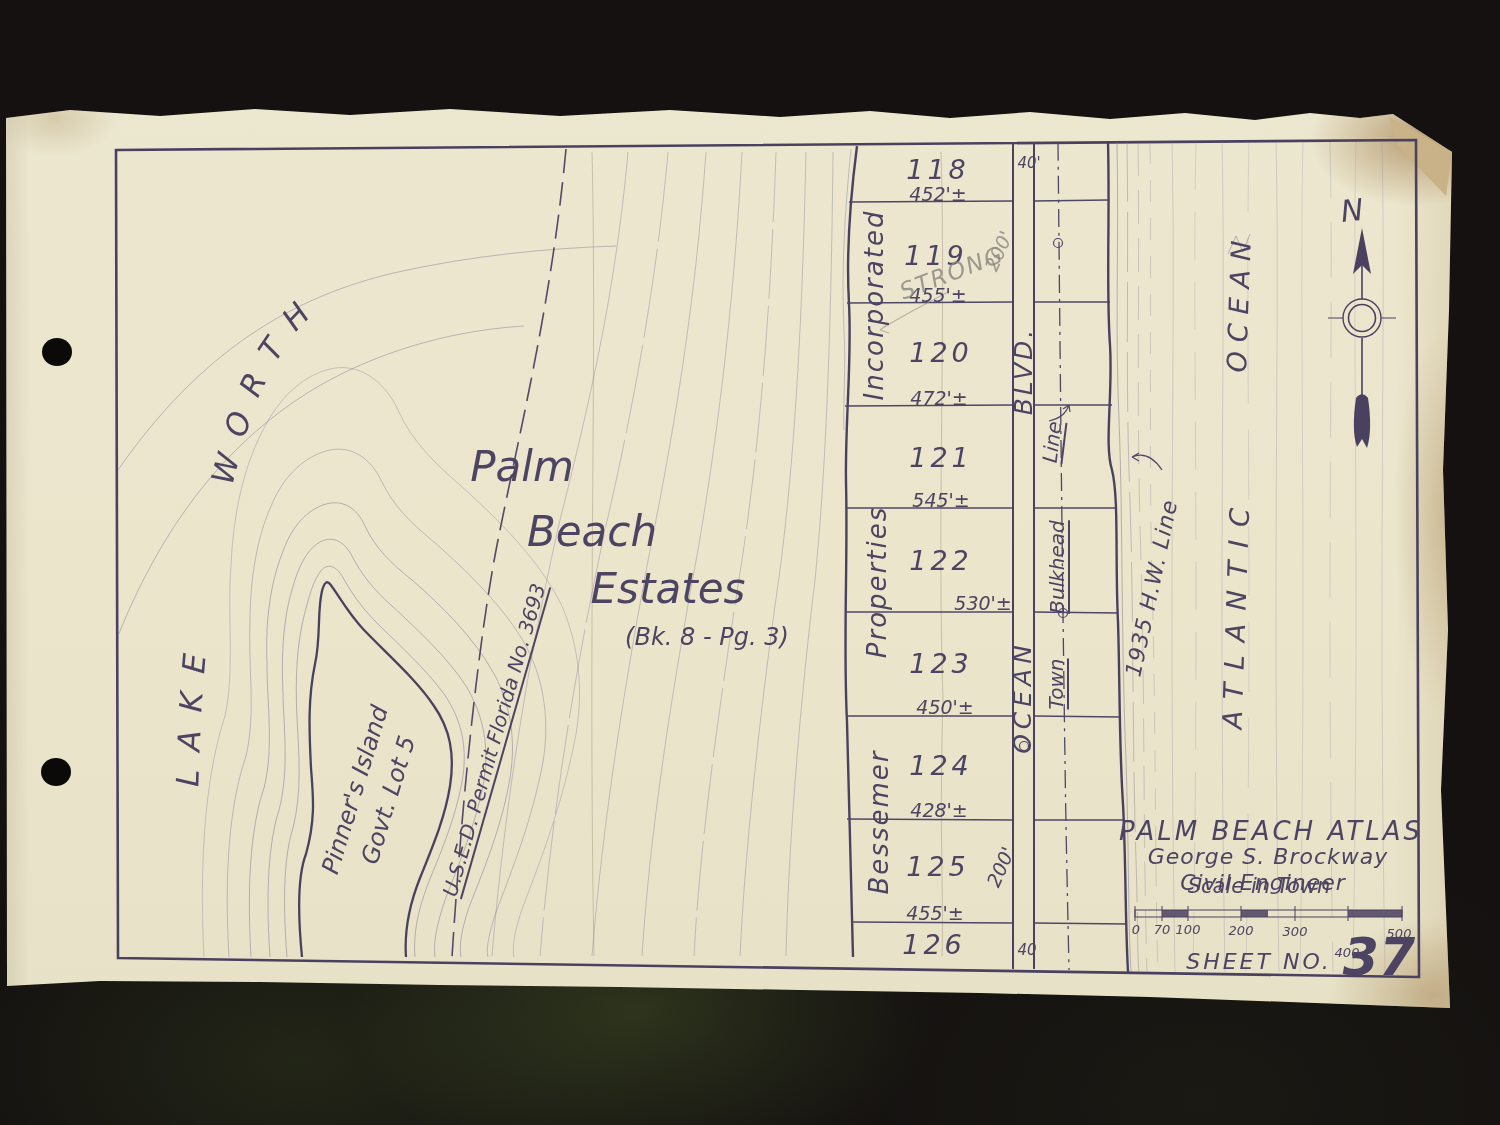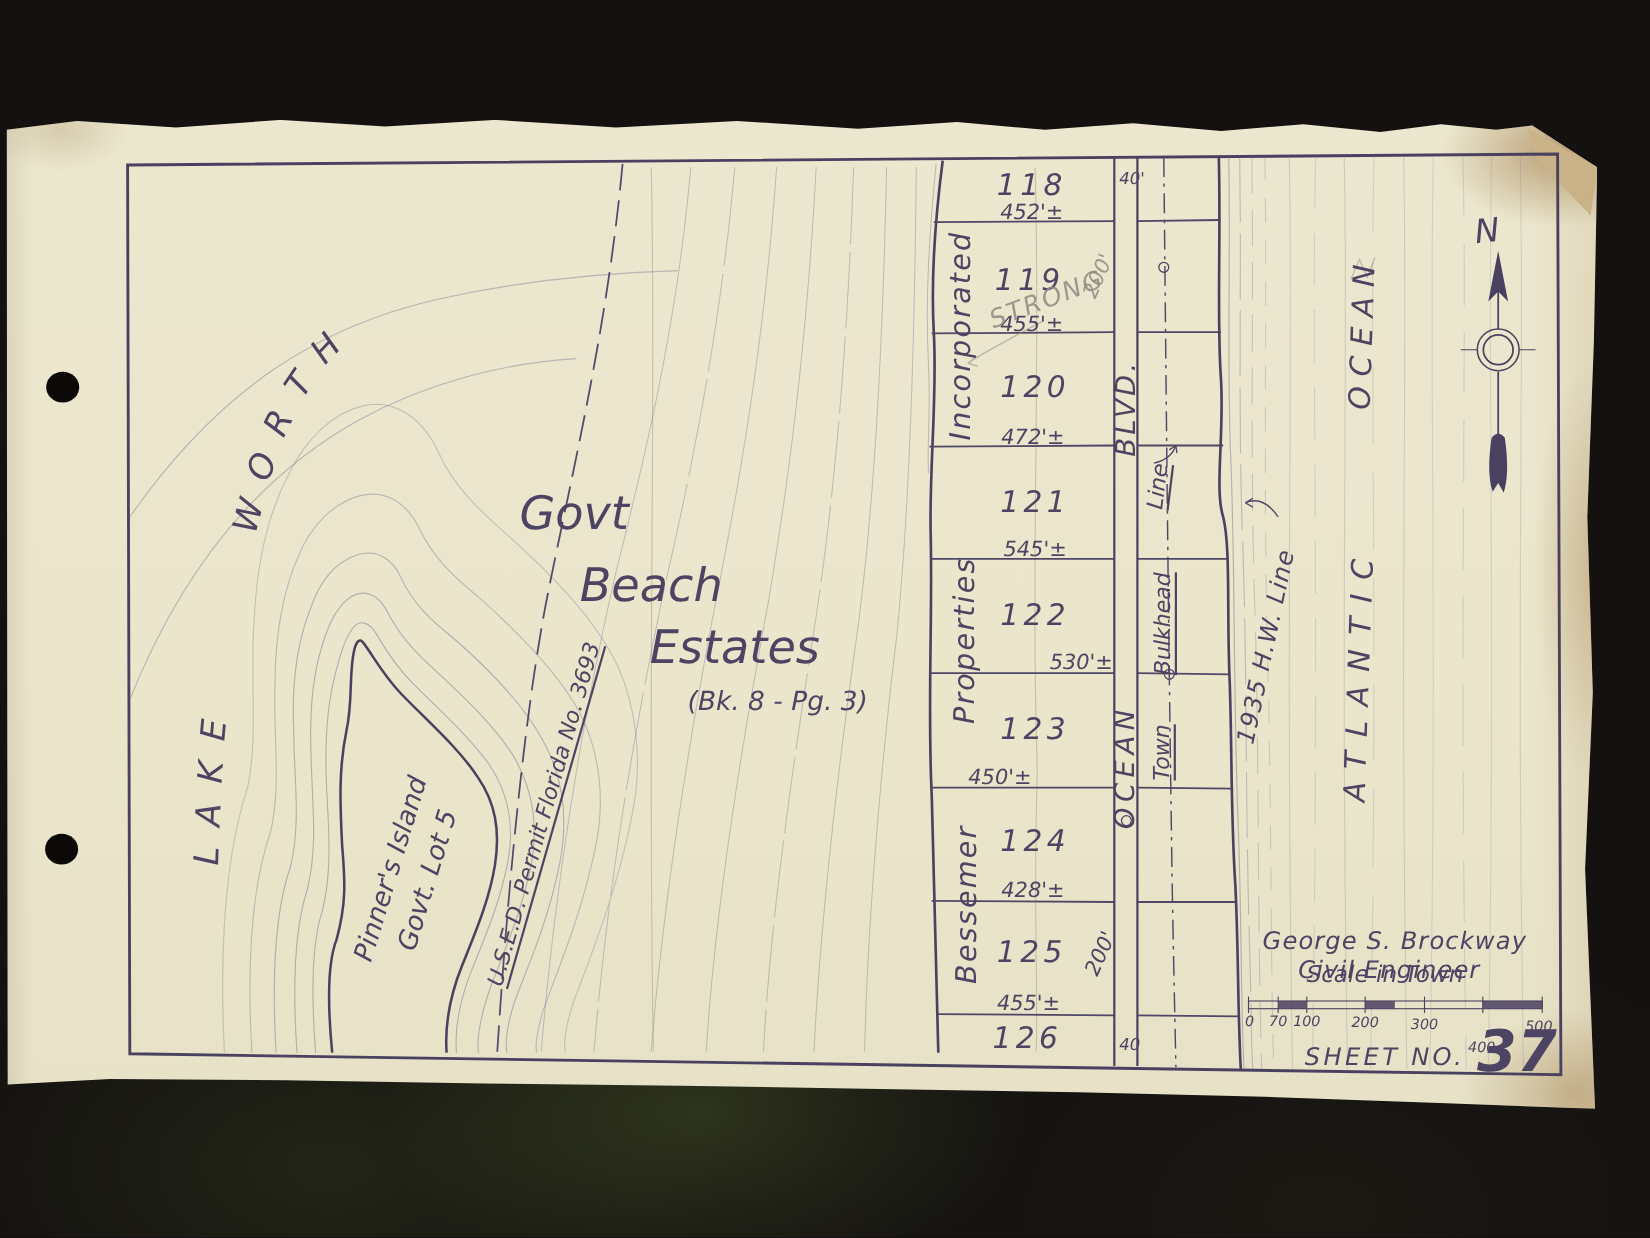--- a/index.html
+++ b/index.html
@@ -162,21 +162,21 @@
     </text>
   </svg>
 
   <div class="lbl" style="left:372px;top:795px;transform:translate(-50%,-50%) rotate(-73deg);font-size:24px;text-align:center;line-height:1.45;">
     <div>Pinner's Island</div>
     <div>Govt. Lot 5</div>
   </div>
 
   <div class="lbl und" style="left:494px;top:740px;transform:translate(-50%,-50%) rotate(-74deg);font-size:20px;">U.S.E.D. Permit Florida No. 3693</div>
 
-  <div class="lbl" style="left:522px;top:467px;transform:translate(-50%,-50%);font-size:42px;">Govt</div>
+  <div class="lbl" style="left:522px;top:467px;transform:translate(-50%,-50%);font-size:42px;">Palm</div>
   <div class="lbl" style="left:592px;top:532px;transform:translate(-50%,-50%);font-size:42px;">Beach</div>
   <div class="lbl" style="left:668px;top:589px;transform:translate(-50%,-50%);font-size:42px;">Estates</div>
   <div class="lbl" style="left:707px;top:637px;transform:translate(-50%,-50%);font-size:24px;">(Bk. 8 - Pg. 3)</div>
 
   <div class="lbl" style="left:874px;top:305px;transform:translate(-50%,-50%) rotate(-90deg);font-size:26px;letter-spacing:2px;">Incorporated</div>
   <div class="lbl" style="left:877px;top:582px;transform:translate(-50%,-50%) rotate(-90deg);font-size:26px;letter-spacing:2px;">Properties</div>
   <div class="lbl" style="left:879px;top:822px;transform:translate(-50%,-50%) rotate(-90deg);font-size:26px;letter-spacing:2px;">Bessemer</div>
 
   <div class="lbl" style="left:938px;top:169px;transform:translate(-50%,-50%);font-size:27px;letter-spacing:4px;">118</div>
   <div class="lbl" style="left:936px;top:255px;transform:translate(-50%,-50%);font-size:27px;letter-spacing:4px;">119</div>
@@ -186,21 +186,21 @@
   <div class="lbl" style="left:941px;top:663px;transform:translate(-50%,-50%);font-size:27px;letter-spacing:4px;">123</div>
   <div class="lbl" style="left:941px;top:765px;transform:translate(-50%,-50%);font-size:27px;letter-spacing:4px;">124</div>
   <div class="lbl" style="left:938px;top:866px;transform:translate(-50%,-50%);font-size:27px;letter-spacing:4px;">125</div>
   <div class="lbl" style="left:934px;top:944px;transform:translate(-50%,-50%);font-size:27px;letter-spacing:4px;">126</div>
 
   <div class="lbl" style="left:938px;top:194px;transform:translate(-50%,-50%);font-size:19px;">452'±</div>
   <div class="lbl" style="left:938px;top:295px;transform:translate(-50%,-50%);font-size:19px;">455'±</div>
   <div class="lbl" style="left:939px;top:398px;transform:translate(-50%,-50%);font-size:19px;">472'±</div>
   <div class="lbl" style="left:941px;top:500px;transform:translate(-50%,-50%);font-size:19px;">545'±</div>
   <div class="lbl" style="left:939px;top:603px;transform:translate(-50%,-50%);font-size:19px;margin-left:44px;">530'±</div>
-  <div class="lbl" style="left:909px;top:707px;transform:translate(-50%,-50%);font-size:19px;">450'±</div>
+  <div class="lbl" style="left:945px;top:707px;transform:translate(-50%,-50%);font-size:19px;">450'±</div>
   <div class="lbl" style="left:939px;top:810px;transform:translate(-50%,-50%);font-size:19px;">428'±</div>
   <div class="lbl" style="left:935px;top:913px;transform:translate(-50%,-50%);font-size:19px;">455'±</div>
 
   <div class="lbl" style="left:1001px;top:867px;transform:translate(-50%,-50%) rotate(-66deg);font-size:19px;">200'</div>
   <div class="lbl" style="left:1029px;top:163px;transform:translate(-50%,-50%);font-size:15px;">40'</div>
   <div class="lbl" style="left:1027px;top:950px;transform:translate(-50%,-50%);font-size:15px;">40</div>
 
   <div class="lbl pencil" style="left:952px;top:273px;transform:translate(-50%,-50%) rotate(-21deg);font-size:23px;letter-spacing:2px;opacity:.85;">STRONG</div>
   <div class="lbl pencil" style="left:999px;top:251px;transform:translate(-50%,-50%) rotate(-66deg);font-size:19px;opacity:.85;">200'</div>
 
@@ -211,20 +211,21 @@
   <div class="lbl und" style="left:1057px;top:567px;transform:translate(-50%,-50%) rotate(-90deg);font-size:20px;">Bulkhead</div>
   <div class="lbl und" style="left:1052px;top:442px;transform:translate(-50%,-50%) rotate(-83deg);font-size:20px;">Line</div>
 
   <div class="lbl" style="left:1152px;top:588px;transform:translate(-50%,-50%) rotate(-78deg);font-size:22px;letter-spacing:1px;">1935 H.W. Line</div>
 
   <div class="lbl" style="left:1236px;top:612px;transform:translate(-50%,-50%) rotate(-88deg);font-size:27px;letter-spacing:13px;">ATLANTIC</div>
   <div class="lbl" style="left:1239px;top:302px;transform:translate(-50%,-50%) rotate(-88deg);font-size:27px;letter-spacing:9px;">OCEAN</div>
 
   <div class="lbl" style="left:1352px;top:211px;transform:translate(-50%,-50%) rotate(-6deg);font-size:30px;">N</div>
 
+  <div class="lbl" style="left:1271px;top:831px;transform:translate(-50%,-50%);font-size:26px;letter-spacing:3px;">PALM BEACH ATLAS</div>
   <div class="lbl" style="left:1268px;top:857px;transform:translate(-50%,-50%);font-size:22px;letter-spacing:1px;">George S. Brockway</div>
   <div class="lbl" style="left:1263px;top:883px;transform:translate(-50%,-50%);font-size:22px;letter-spacing:1px;">Civil Engineer</div>
   <div class="lbl" style="left:1259px;top:897px;transform:translate(-50%,-100%);font-size:21px;">Scale in Town</div>
 
   <div class="tick" style="left:1136px;top:922px;transform:translate(-50%,0);">0</div>
   <div class="tick" style="left:1162px;top:922px;transform:translate(-50%,0);">70</div>
   <div class="tick" style="left:1188px;top:922px;transform:translate(-50%,0);">100</div>
   <div class="tick" style="left:1241px;top:923px;transform:translate(-50%,0);">200</div>
   <div class="tick" style="left:1295px;top:924px;transform:translate(-50%,0);">300</div>
   <div class="tick" style="left:1347px;top:945px;transform:translate(-50%,0);">400</div>

